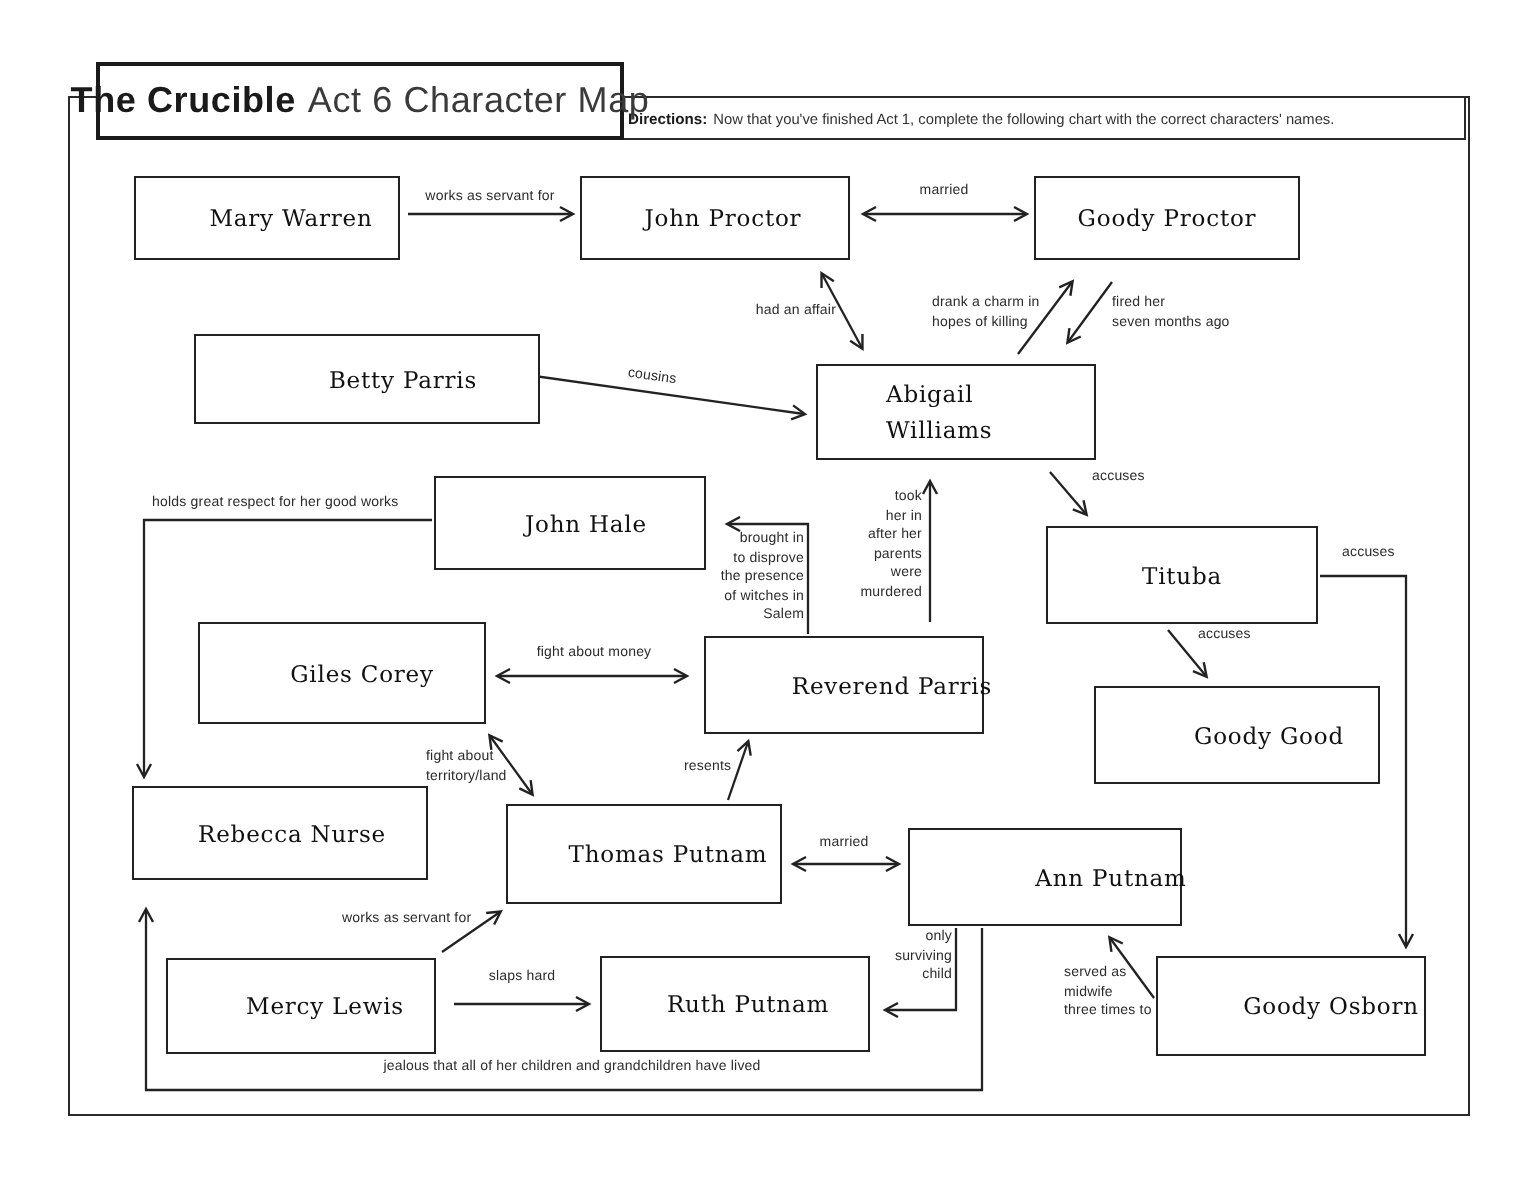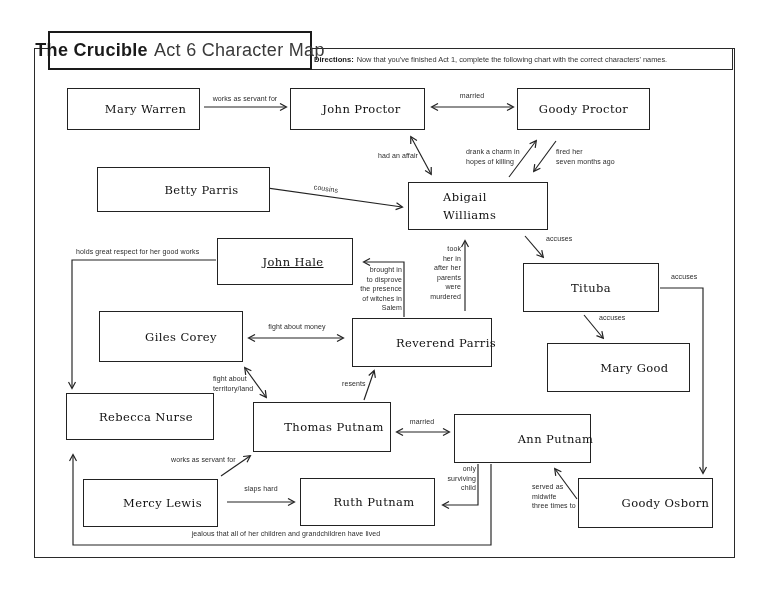--- a/index.html
+++ b/index.html
@@ -77,27 +77,27 @@
         <span class="nm">Goody Proctor</span>
       </div>
       <div class="node" style="left: 97px; top: 167px; width: 173px; height: 45px;">
         <span class="nm" style="transform: translateX(18px);">Betty Parris</span>
       </div>
       <div class="node leftalign" style="left: 408px; top: 182px; width: 140px; height: 48px; padding-left: 34px;">
         <span class="nm">Abigail</span>
         <span class="nm">Williams</span>
       </div>
       <div class="node" style="left: 217px; top: 238px; width: 136px; height: 47px;">
-        <span class="nm" style="transform: translateX(8px); text-decoration: underline;">John Hale</span>
+        <span class="nm" style="transform: translateX(8px);">John Hale</span>
       </div>
       <div class="node" style="left: 523px; top: 263px; width: 136px; height: 49px;">
         <span class="nm">Tituba</span>
       </div>
       <div class="node" style="left: 547px; top: 343px; width: 143px; height: 49px;">
-        <span class="nm" style="transform: translateX(16px);">Mary Good</span>
+        <span class="nm" style="transform: translateX(16px);">Goody Good</span>
       </div>
       <div class="node" style="left: 99px; top: 311px; width: 144px; height: 51px;">
         <span class="nm" style="transform: translateX(10px);">Giles Corey</span>
       </div>
       <div class="node" style="left: 352px; top: 318px; width: 140px; height: 49px;">
         <span class="nm" style="transform: translateX(24px);">Reverend Parris</span>
       </div>
       <div class="node" style="left: 66px; top: 393px; width: 148px; height: 47px;">
         <span class="nm" style="transform: translateX(6px);">Rebecca Nurse</span>
       </div>

